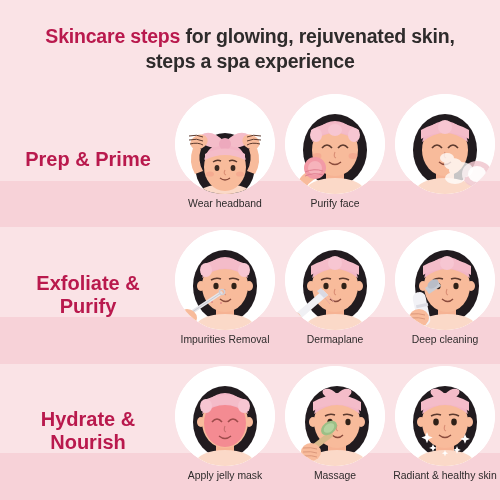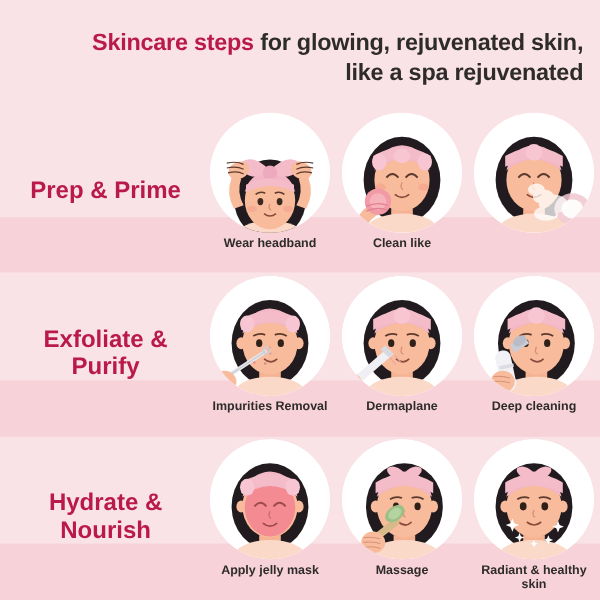--- a/index.html
+++ b/index.html
@@ -21,21 +21,21 @@
     background: #f7d2d8;
   }
   .band-1 { top: 181px; height: 46px; }
   .band-2 { top: 317px; height: 47px; }
   .band-3 { top: 453px; height: 47px; }
 
   
   .title-wrap {
     position: absolute;
     top: 24px; left: 0; width: 500px;
-    text-align: right;
+    text-align: center;
     line-height: 1.28;
     padding: 0 14px;
   }
   .title-line { font-size: 19.5px; font-weight: bold; letter-spacing: -0.2px; }
   .t-accent { color: #b9194d; }
   .t-dark { color: #2e2b2b; }
 
   
   .row {
     position: absolute;
@@ -74,38 +74,37 @@
     overflow: hidden;
     position: relative;
   }
   .caption {
     margin-top: 4px;
     font-size: 10.4px;
     color: #2e2b2b;
     text-align: center;
     line-height: 1.14;
     width: 106px;
-    font-weight: bold;
   }
   svg { display: block; }
 </style>
 </head>
 <body>
 
 <div class="poster">
 
   <div class="band band-1"></div>
   <div class="band band-2"></div>
   <div class="band band-3"></div>
 
   <div class="title-wrap">
     <div class="title-line">
       <span class="t-accent">Skincare steps</span><span class="t-dark"> for glowing, rejuvenated skin,</span>
     </div>
-    <div class="title-line t-dark">like a spa rejuvenated</div>
+    <div class="title-line t-dark">steps a spa experience</div>
   </div>
 
   <div class="row row-1">
     <div class="row-label">Prep &amp; Prime</div>
     <div class="cells">
 
       <div class="cell">
         <div class="circle">
           <svg viewBox="0 0 100 100" width="100" height="100">
             <circle cx="50" cy="50" r="50" fill="#ffffff"></circle>
@@ -174,21 +173,21 @@
 
             <path d="M10 96 q4 -16 16 -20 l6 8 q-10 4 -12 14Z" fill="#f8bb9b"></path>
             <ellipse cx="30" cy="74" rx="11" ry="11" fill="#f29aa6"></ellipse>
             <ellipse cx="30" cy="74" rx="7" ry="7" fill="#f6b3bb"></ellipse>
             <g stroke="#e07f90" stroke-width="1" fill="none">
               <path d="M20 78 q9 -4 18 -1"></path>
                 <path d="M20 82 q9 -4 18 -1"></path>
             </g>
           </svg>
         </div>
-        <div class="caption">Clean like</div>
+        <div class="caption">Purify face</div>
       </div>
 
       <div class="cell">
         <div class="circle">
           <svg viewBox="0 0 100 100" width="100" height="100">
             <circle cx="50" cy="50" r="50" fill="#ffffff"></circle>
             <ellipse cx="50" cy="56" rx="32" ry="36" fill="#211b1f"></ellipse>
             <rect x="41" y="80" width="18" height="14" fill="#f6b394"></rect>
             <ellipse cx="50" cy="98" rx="30" ry="14" fill="#fbd9c8"></ellipse>
             <ellipse cx="50" cy="56" rx="23" ry="26" fill="#f8bb9b"></ellipse>

